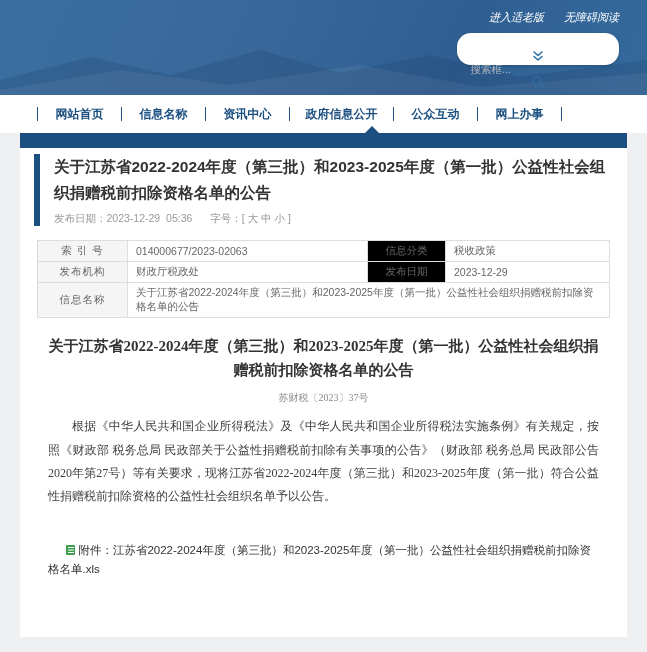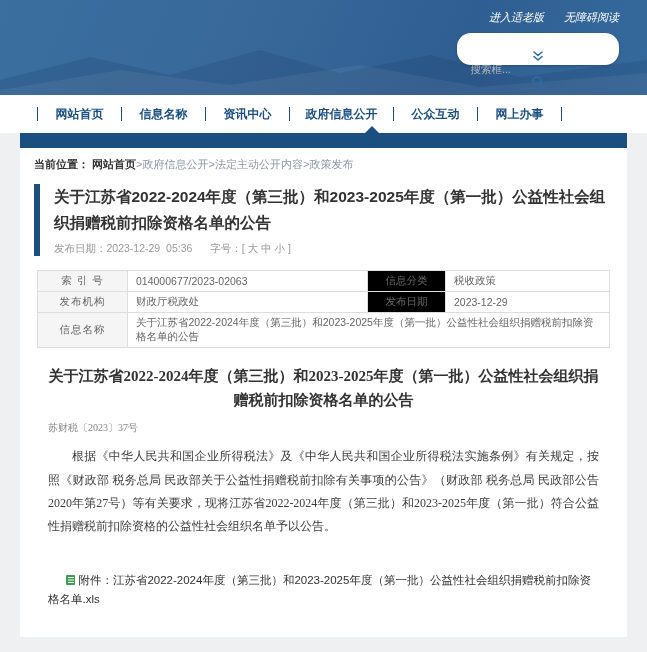--- a/index.html
+++ b/index.html
@@ -46,21 +46,21 @@
   .fontsize-opt { cursor:pointer; color:#999; }
 
   table.meta { width:calc(100% - 10px); margin:14px 5px 0 5px; border-collapse:collapse; font-size:10.5px; color:#666; }
   table.meta td { border:1px solid #ddd; padding:3px 8px; height:14px; }
   table.meta td.lbl { background:#f5f5f5; text-align:center; width:90px; letter-spacing:1px; }
   table.meta td.v1 { width:240px; }
   table.meta td.lbl2 { background:#000000; text-align:center; width:78px; }
 
   .article { font-family:"Liberation Serif","DejaVu Serif",serif; color:#333; padding:0 16px; }
   .article-title { text-align:center; font-size:15px; font-weight:bold; line-height:1.6; margin-top:16px; color:#333; }
-  .article-docnum { font-size:10px; color:#888; margin-top:9px; }
+  .article-docnum { text-align:center; font-size:10px; color:#888; margin-top:9px; }
   .article-body { font-size:12px; line-height:1.95; text-indent:2em; margin-top:10px; text-align:justify; color:#3d3d3d; }
   .attachment { font-family:"Liberation Sans",sans-serif; font-size:11.5px; color:#333; margin-top:32px; line-height:1.7; }
   .attachment .file-ico { display:inline-block; width:9px; height:10px; background:#3f9e4d; border-radius:1px; margin-right:3px; vertical-align:-1px; position:relative; }
   .attachment .file-ico::after { content:""; position:absolute; left:1.5px; top:2px; width:6px; height:1.2px; background:#fff; box-shadow:0 2.5px 0 #fff, 0 5px 0 #fff; }
   .attachment a { color:#333; text-decoration:none; cursor:pointer; }
 </style>
 </head>
 <body>
 
 <div class="banner">
@@ -114,24 +114,20 @@
       <span>网上办事</span>
     </div>
   <span class="nav-sep"></span>
 </div>
 <div class="navbar-dark">
   <div class="tri"></div>
 </div>
 
 <div class="card">
 
-  <div class="breadcrumb">
-    <span class="bc-label">当前位置：</span>
-    <span class="bc-home">网站首页</span><span>&gt;</span><span class="bc-link">政府信息公开</span><span>&gt;</span><span class="bc-link">法定主动公开内容</span><span>&gt;</span><span class="bc-link">政策发布</span>
-  </div>
 
   <div class="title-block">
     <div class="doc-title">关于江苏省2022-2024年度（第三批）和2023-2025年度（第一批）公益性社会组织捐赠税前扣除资格名单的公告</div>
     <div class="doc-meta">
       <span>发布日期：</span><span>2023-12-29</span>&nbsp;&nbsp;<span>05:36</span><span class="sep"></span><span>字号：</span><span>[</span> <span class="fontsize-opt">大</span> <span class="fontsize-opt">中</span> <span class="fontsize-opt">小</span> <span>]</span>
     </div>
   </div>
 
   <table class="meta">
     <tbody>

